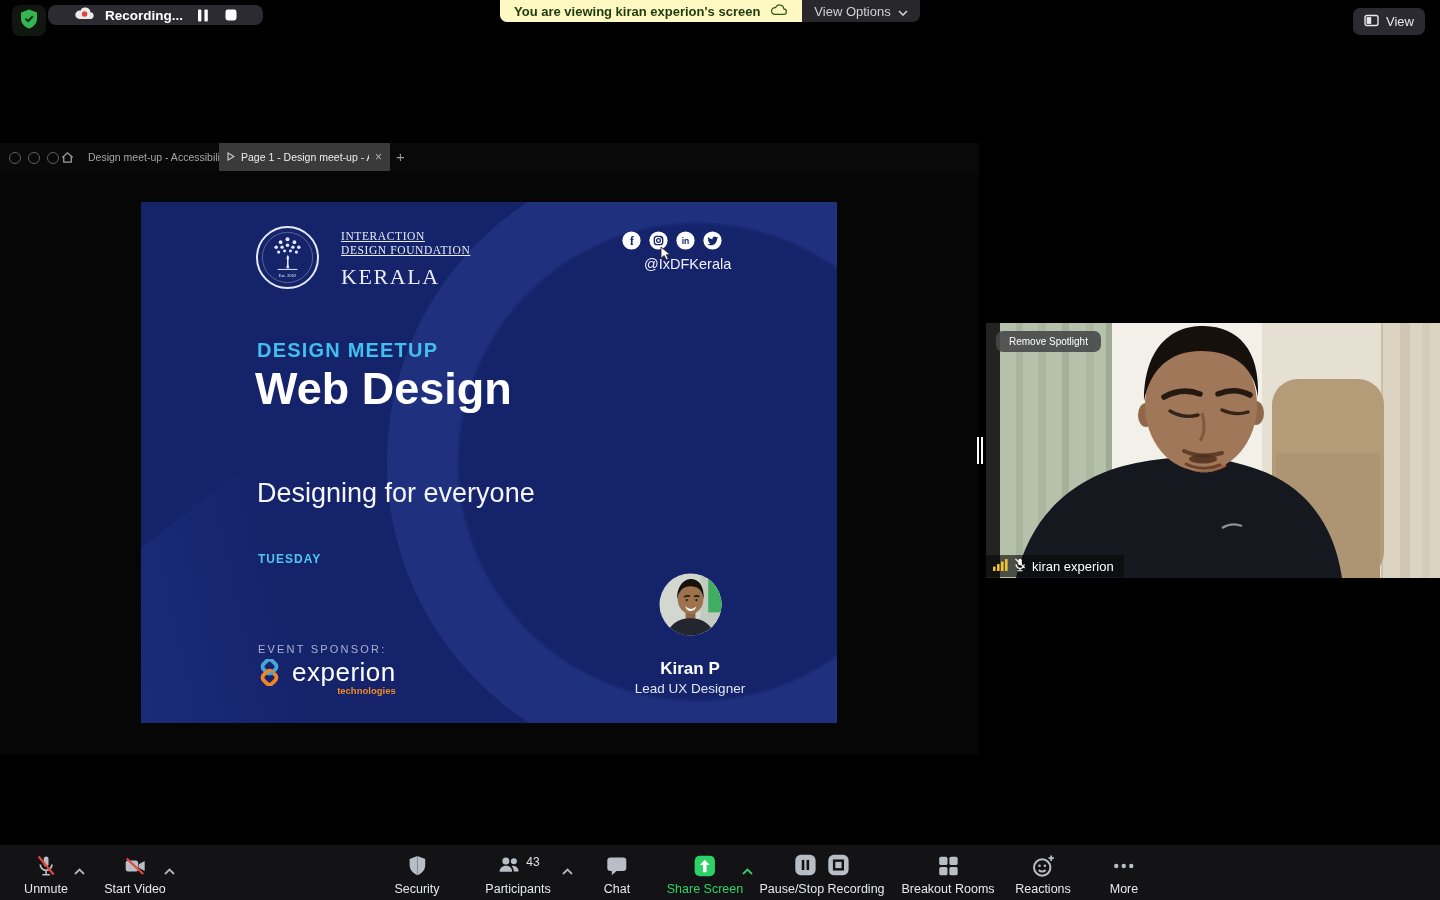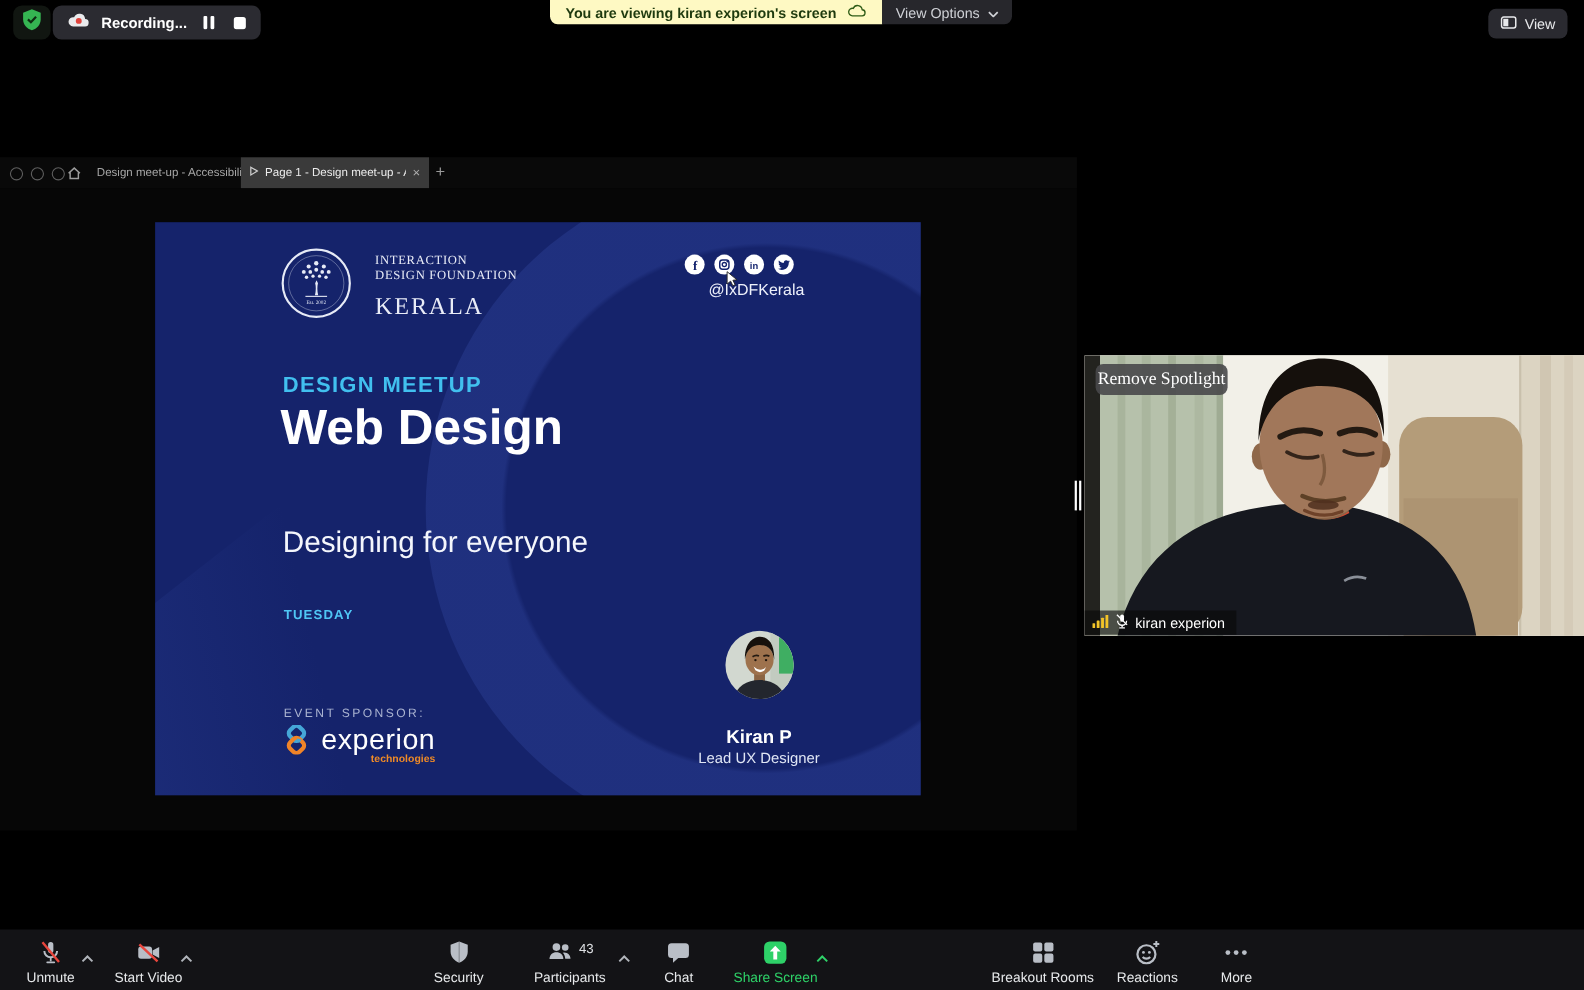--- a/index.html
+++ b/index.html
@@ -3,22 +3,22 @@
 <meta charset="utf-8">
 <style>
   html,body{margin:0;padding:0;background:#000;}
   .stage{position:relative;width:1440px;height:900px;background:#000;overflow:hidden;
          font-family:"Liberation Sans",sans-serif;-webkit-font-smoothing:antialiased;}
   .abs{position:absolute;}
 
   
   .shield-btn{position:absolute;left:12px;top:5px;width:34px;height:31px;background:#111611;
               border-radius:8px;display:flex;align-items:center;justify-content:center;cursor:default;}
-  .rec-pill{position:absolute;left:48px;top:5px;height:31px;background:#2b2b31;border-radius:8px;
-            display:flex;align-items:center;gap:10px;padding:0 13px;}
+  .rec-pill{position:absolute;left:48px;top:5px;height:20px;background:#2b2b31;border-radius:8px;
+            display:flex;align-items:center;gap:10px;padding:0 26px;}
   .rec-label{color:#fff;font-size:13.5px;font-weight:bold;}
   .rec-btn{display:flex;align-items:center;justify-content:center;background:none;border:none;padding:0;margin:0;cursor:pointer;}
   .banner{position:absolute;left:500px;top:0;height:22px;display:flex;}
   .banner-green{background:#fef9c3;border-bottom-left-radius:7px;display:flex;align-items:center;gap:10px;
                 padding:0 14px;color:#1e3a0e;font-size:13px;font-weight:bold;}
   .view-options{background:#27272c;border:none;border-bottom-right-radius:7px;height:22px;display:flex;
                 align-items:center;gap:7px;padding:0 12px;color:#cfd1d6;font-size:13px;cursor:pointer;}
   .view-btn{position:absolute;right:15px;top:8px;height:27px;background:#2a2a30;border:none;border-radius:7px;
             display:flex;align-items:center;gap:7px;padding:0 11px;color:#e8e9eb;font-size:13px;cursor:pointer;}
 
@@ -36,21 +36,21 @@
   .newtab{position:absolute;left:396px;top:0;height:28px;line-height:27px;color:#9a9a9a;font-size:15px;cursor:pointer;}
 
   
   .slide{position:absolute;left:141px;top:202px;width:696px;height:521px;background:#15236b;overflow:hidden;}
   .slide::before{content:'';position:absolute;right:-170px;top:-50px;width:620px;height:620px;border-radius:50%;
     background:radial-gradient(circle,rgba(44,64,150,0) 54%,rgba(44,64,150,.45) 55%,rgba(44,64,150,.45) 78%,rgba(44,64,150,0) 79%);}
   .slide::after{content:'';position:absolute;left:-150px;bottom:-160px;width:430px;height:340px;transform:rotate(-38deg);
     background:linear-gradient(115deg,rgba(48,70,158,.5),rgba(48,70,158,0) 70%);}
   .slide *{position:relative;z-index:2;}
   .ixdf{position:absolute;left:114px;top:23px;display:flex;gap:21px;align-items:center;}
-  .org-small{font-family:"Liberation Serif",serif;font-size:11.5px;letter-spacing:.6px;color:#e9ecf7;line-height:14px;}
+  .org-small{font-family:"Liberation Serif",serif;font-size:11.5px;letter-spacing:.6px;color:#e9ecf7;line-height:14px;text-decoration:underline;}
   .org-big{font-family:"Liberation Serif",serif;font-size:22px;letter-spacing:1.6px;color:#e9ecf7;margin-top:7px;}
   .socials{position:absolute;left:481px;top:29px;display:flex;gap:8px;}
   .soc{cursor:pointer;display:block;}
   .handle{position:absolute;left:503px;top:54px;font-size:14.5px;color:#eef1fb;}
   .slide-cursor{position:absolute;left:519px;top:44px;z-index:5;}
   .eyebrow{position:absolute;left:116px;top:137px;font-size:20px;font-weight:bold;color:#41c0ef;letter-spacing:1.2px;}
   .titles{position:absolute;left:114px;top:160px;font-size:45px;line-height:54px;font-weight:bold;color:#fff;}
   .subtitle{position:absolute;left:116px;top:276px;font-size:27px;color:#f4f6fc;}
   .day{position:absolute;left:117px;top:350px;font-size:12px;font-weight:bold;color:#4fc6f4;letter-spacing:1px;}
   .sched{position:absolute;left:115px;top:366px;display:flex;gap:14px;font-size:25px;font-weight:bold;color:#55b7ec;align-items:baseline;}
@@ -64,21 +64,21 @@
   .speaker{position:absolute;left:486px;top:371px;width:126px;text-align:center;}
   .speaker-name{margin-top:19px;font-size:17px;font-weight:bold;color:#fff;}
   .speaker-role{margin-top:2px;font-size:13.5px;color:#dfe5f4;}
 
   
   .handlebar{position:absolute;left:977px;top:437px;display:flex;gap:2px;cursor:col-resize;}
   .handlebar span{display:block;width:2px;height:27px;background:#fff;}
   .video{position:absolute;left:986px;top:323px;width:454px;height:255px;background:#ddd8cb;cursor:pointer;}
   .video svg.scene{position:absolute;left:0;top:0;}
   .spotlight{position:absolute;left:10px;top:8px;background:rgba(72,72,74,.9);border:none;color:#fff;
-             font-size:16px;padding:5px 2px;border-radius:7px;cursor:pointer;z-index:3;font-family:Liberation Serif, serif;}
+             font-size:10px;padding:5px 13px;border-radius:7px;cursor:pointer;z-index:3;font-family:Liberation Sans, sans-serif;}
   .nametag{position:absolute;left:0;bottom:1px;height:22px;background:rgba(8,8,8,.62);display:flex;
            align-items:center;gap:6px;padding:0 10px 0 7px;color:#fff;font-size:13px;z-index:3;}
 
   
   .toolbar{position:absolute;left:0;top:845px;width:1440px;height:55px;background:#131316;}
   .tb{position:absolute;top:7px;transform:translateX(-50%);display:flex;flex-direction:column;align-items:center;
       gap:3px;color:#e6e8ea;font-size:12.5px;white-space:nowrap;cursor:pointer;background:none;border:none;font-family:inherit;}
   .tb .ibox{height:26px;display:flex;align-items:center;gap:4px;}
   .tb .cnt{font-size:12px;color:#dfe1e4;align-self:flex-start;margin-top:2px;}
   .tb-share{color:#2ed168;}
@@ -449,20 +449,39 @@
           </svg>
       </span>
       <span>Share Screen</span>
     </button>
     <button class="caret" style="left:740px;">
       <svg width="11" height="7" viewBox="0 0 11 7">
           <path d="M1 6 L5.5 1.5 L10 6" stroke="#2ed168" stroke-width="1.8" fill="none"></path>
         </svg>
     </button>
 
+    <button class="tb" style="left:822px;">
+      <span class="ibox">
+        <span>
+          <svg width="24" height="24" viewBox="0 0 26 26">
+              <rect x="2" y="2" width="22" height="22" rx="6" fill="#b9bec6"></rect>
+              <rect x="9" y="7.5" width="2.8" height="11" fill="#131316"></rect>
+              <rect x="14.2" y="7.5" width="2.8" height="11" fill="#131316"></rect>
+            </svg>
+        </span>
+        <span style="margin-left:5px;">
+          <svg width="24" height="24" viewBox="0 0 26 26">
+              <rect x="2" y="2" width="22" height="22" rx="6" fill="#b9bec6"></rect>
+              <rect x="7" y="7" width="12" height="12" fill="#131316"></rect>
+              <rect x="9.6" y="9.6" width="6.8" height="6.8" fill="#b9bec6"></rect>
+            </svg>
+        </span>
+      </span>
+      <span>Pause/Stop Recording</span>
+    </button>
 
     <button class="tb" style="left:948px;">
       <span class="ibox">
         <svg width="24" height="24" viewBox="0 0 26 26">
             <g fill="#b9bec6">
               <rect x="3" y="3" width="9" height="9" rx="2"></rect>
               <rect x="14" y="3" width="9" height="9" rx="2"></rect>
               <rect x="3" y="14" width="9" height="9" rx="2"></rect>
               <rect x="14" y="14" width="9" height="9" rx="2"></rect>
             </g>

